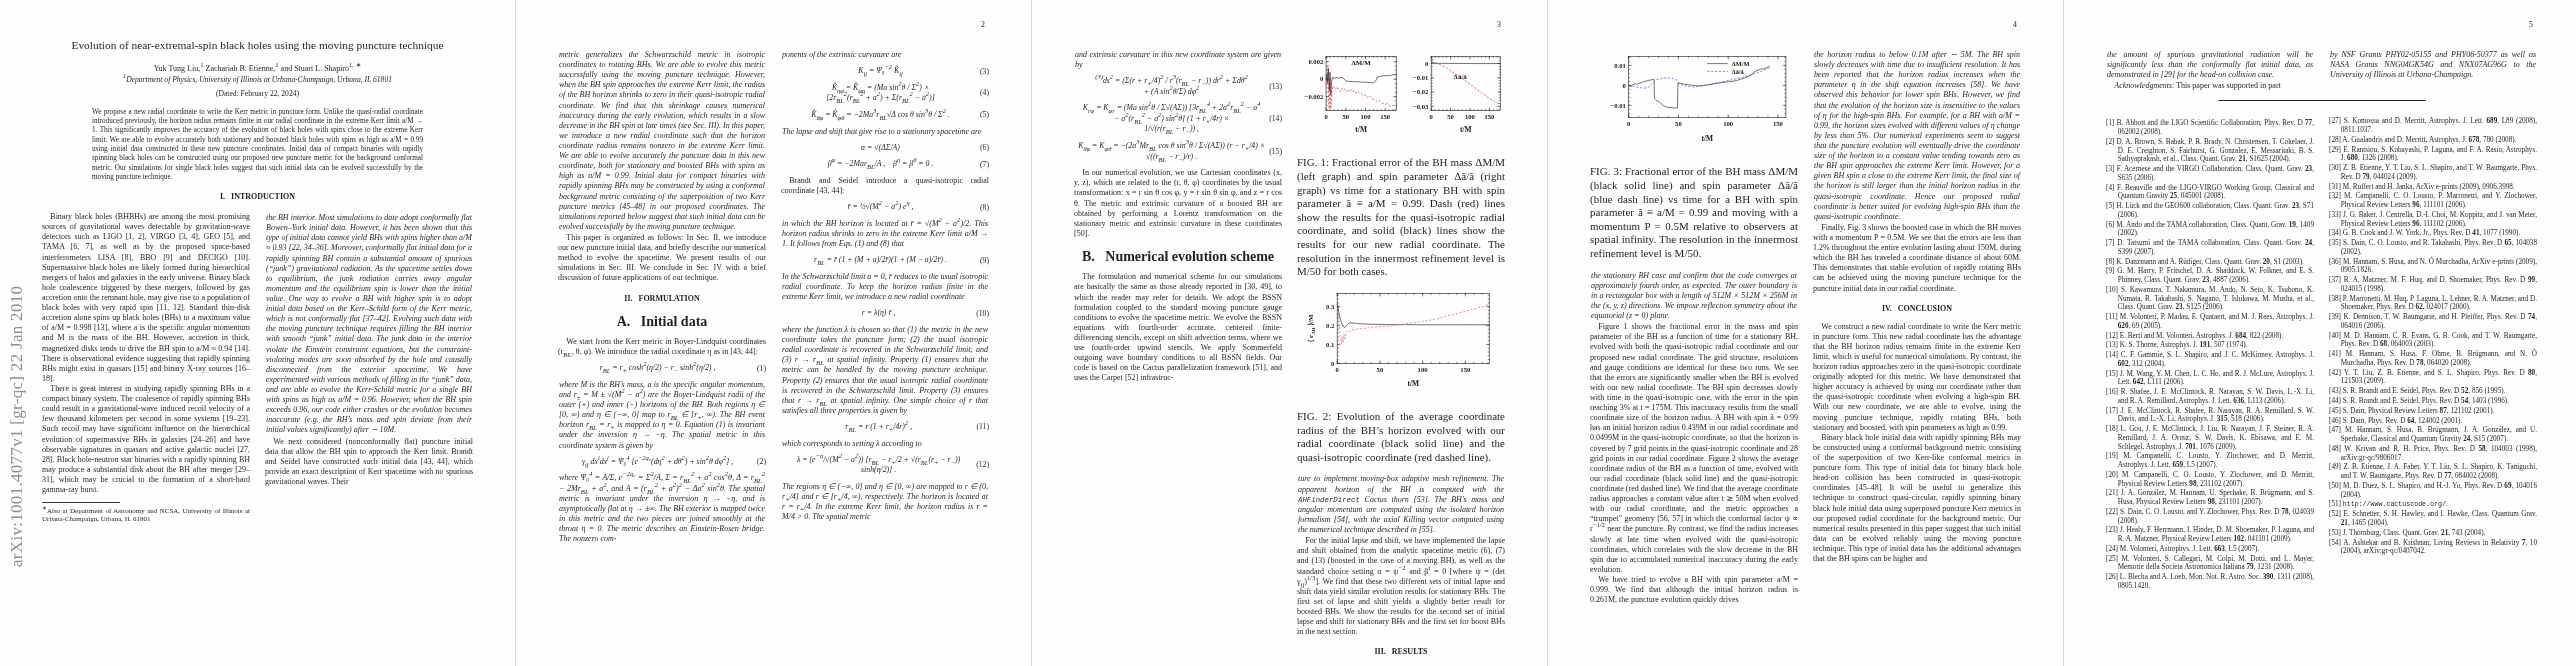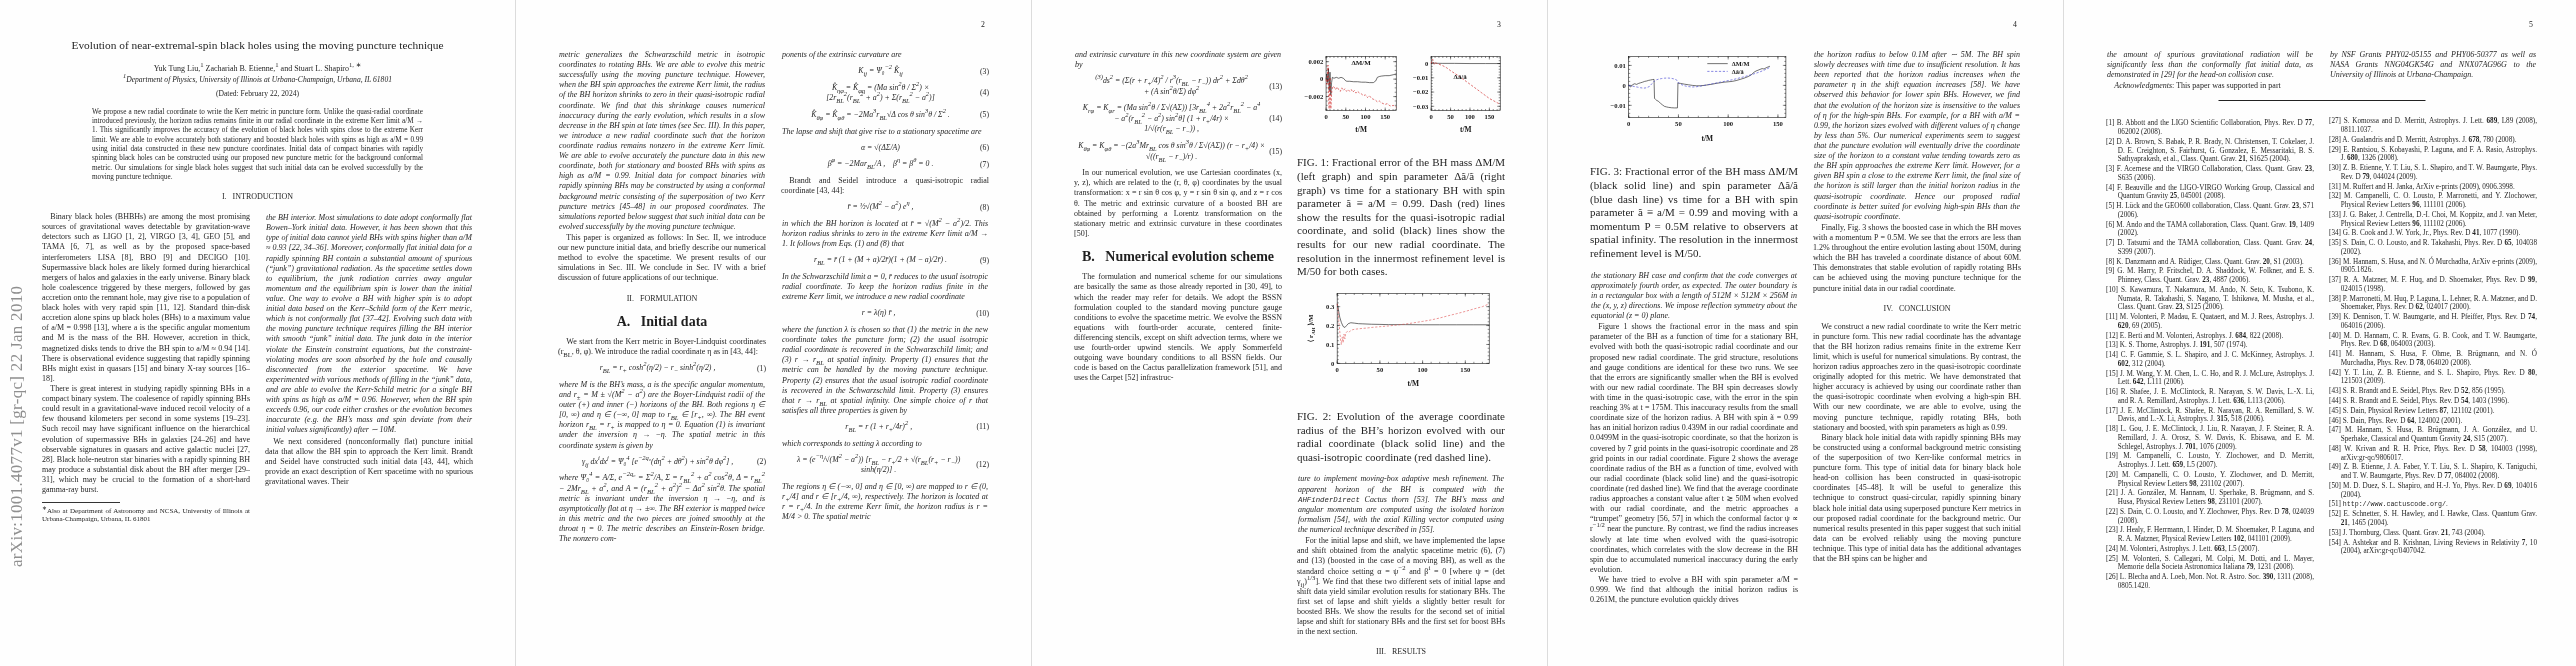--- a/index.html
+++ b/index.html
@@ -15,21 +15,21 @@
   .affil{margin-top:2.8px;text-align:center;font-size:7.6px;font-style:italic;}
   .dated{margin-top:4.4px;text-align:center;font-size:7.6px;}
   .abs{width:331px;margin:10px auto 0;font-size:7.2px;line-height:1.29;text-align:justify;}
   .sech{margin-top:14.5px;}
   .twocol{display:flex;gap:15px;}
   .t88{margin-top:49px;}
   .t20{margin-top:11px;}
   .col{width:208px;font-size:8px;line-height:1.265;text-align:justify;}
   .p{text-indent:8.3px;margin:0;}
   .p0{text-indent:0;margin:1px;font-style:italic;}
-  .h{font-weight:400;text-align:center;font-size:8px;margin:10px 5.6px 7.8px;}
+  .h{font-weight:700;text-align:center;font-size:8px;margin:10px 5.6px 7.8px;}
   .hs{font-weight:700;text-align:center;font-size:14px;margin:9px 5.6px 6.7px;}
   .eqrow{display:flex;align-items:center;margin:6.1px 0;}
   .eqb{flex:1;text-align:center;font-style:italic;font-size:7.8px;line-height:1.35;padding:0 2.2px;}
   .eqn{font-style:normal;font-size:7.7px;}
   .cap{font-size:11px;line-height:1.24;margin:20px 0 10px;}
   .fn{font-size:7px;line-height:1.24;}
   .ref{font-size:7.2px;line-height:1.21;padding-left:11.7px;text-indent:-11.7px;margin-bottom:1.1px;}
   .fnrule{border-top:0.6px solid #333;width:78px;margin:6.7px 0 3.9px;}
   .chartrow{display:flex;justify-content:center;gap:1.1px;margin:3.3px 0 0;}
   .tt{font-family:"Liberation Mono",monospace;font-size:.92em;}

